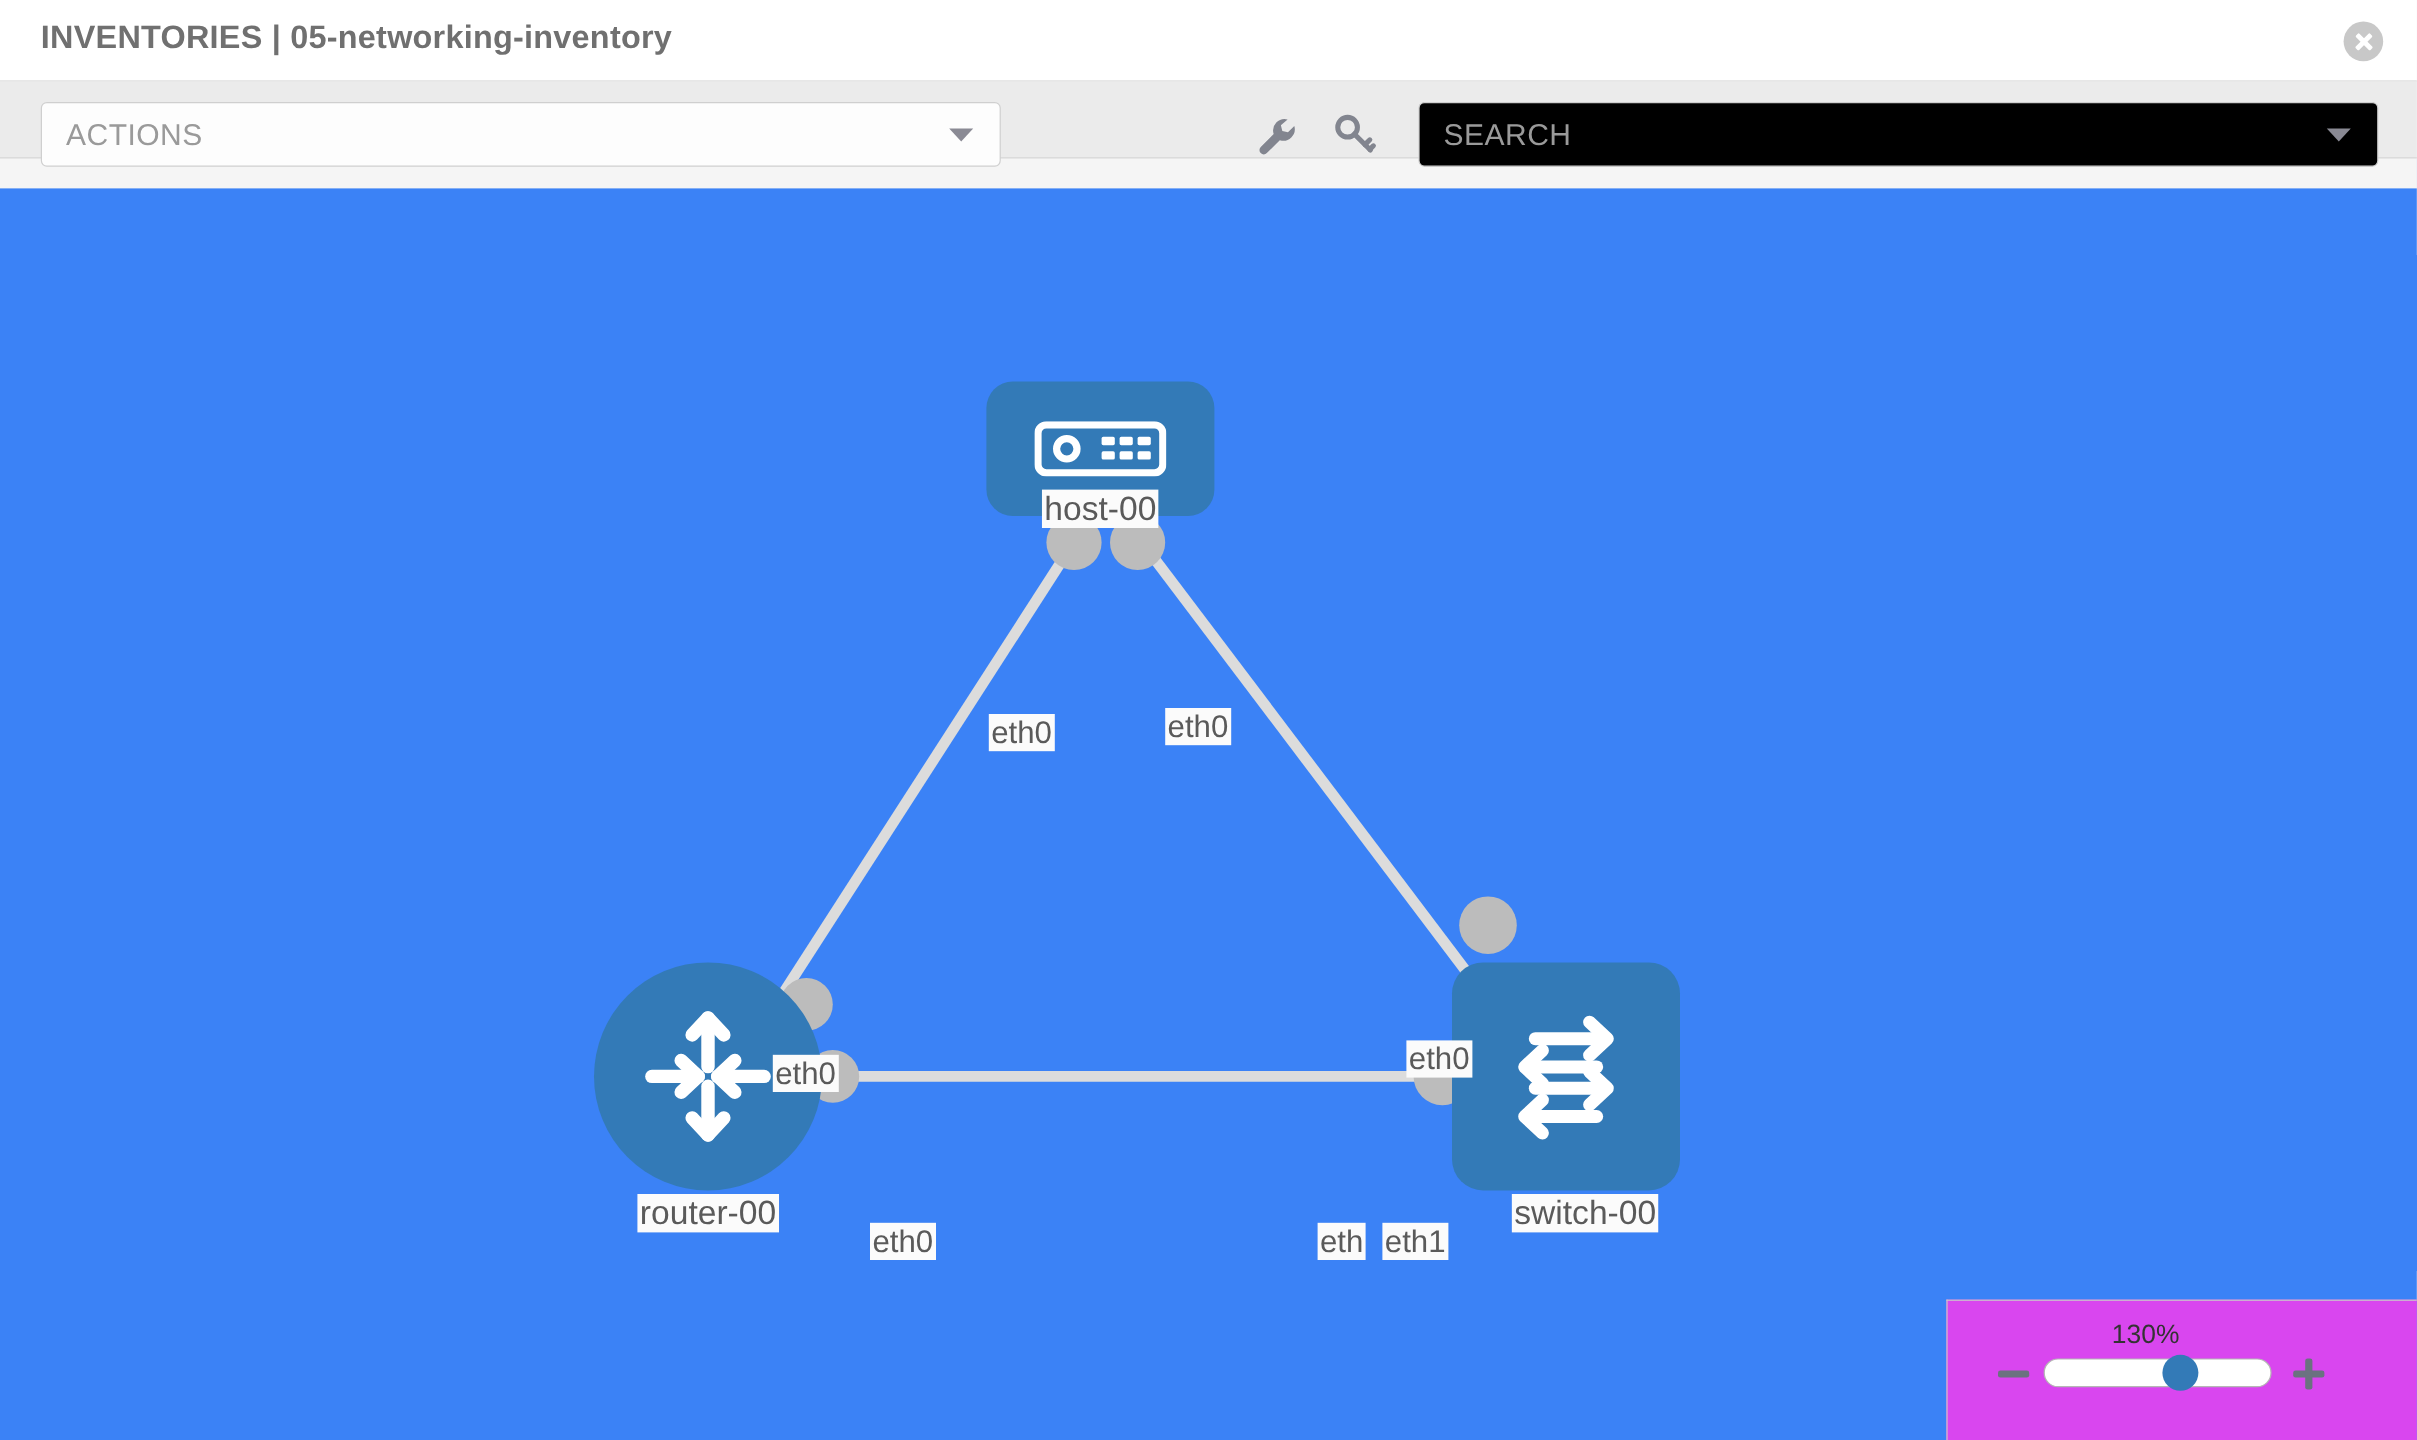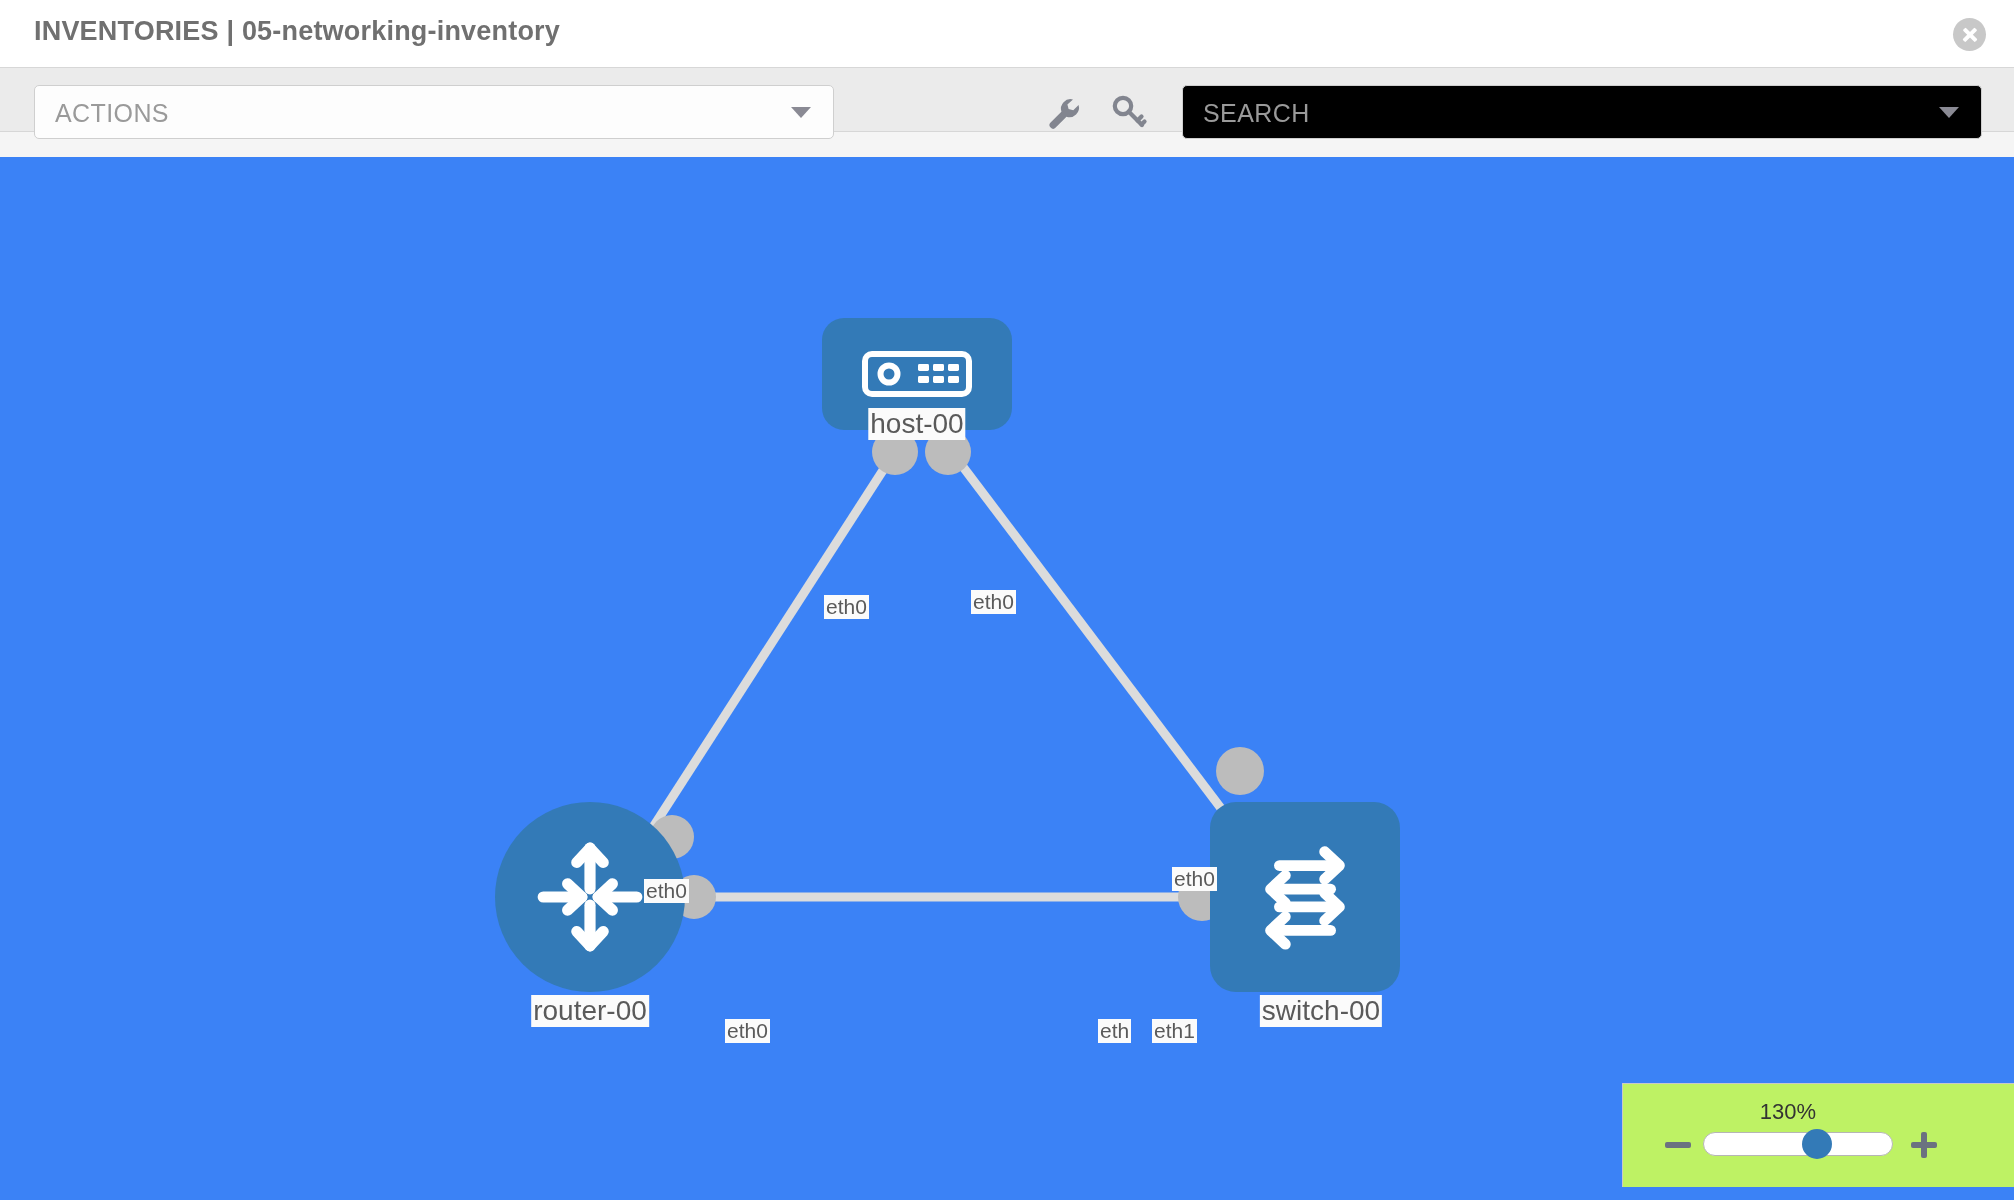--- a/index.html
+++ b/index.html
@@ -115,31 +115,31 @@
   .node.router .node-shape { width: 190px; height: 190px; border-radius: 50%; }
   .node.router .node-label { top: 193px; }
 
   .node.switch     { left: 1210px; top: 645px; width: 222px; height: 215px; }
   .node.switch .node-shape { width: 190px; height: 190px; border-radius: 26px; }
   .node.switch .node-label { top: 193px; }
 
   
   .iface {
     position: absolute;
-    font-size: 21px; color: #5a5a5a;
+    font-size: 26px; color: #5a5a5a;
     background: #fbfbfb;
     padding: 0 2px;
     white-space: nowrap;
   }
 
   
   .zoom-panel {
     position: absolute; left: 1622px; top: 1083px;
-    width: 392px; height: 104px;
-    background: #bef264;
+    width: 392px; height: 117px;
+    background: #d946ef;
     border: 1px solid #c9c9c9;
     border-right: none; border-bottom: none;
   }
   .zoom-value {
     position: absolute; left: 0; top: 15px;
     width: 330px; text-align: center;
     font-size: 22px; color: #333;
   }
   .zoom-minus, .zoom-plus {
     position: absolute; top: 58px;

